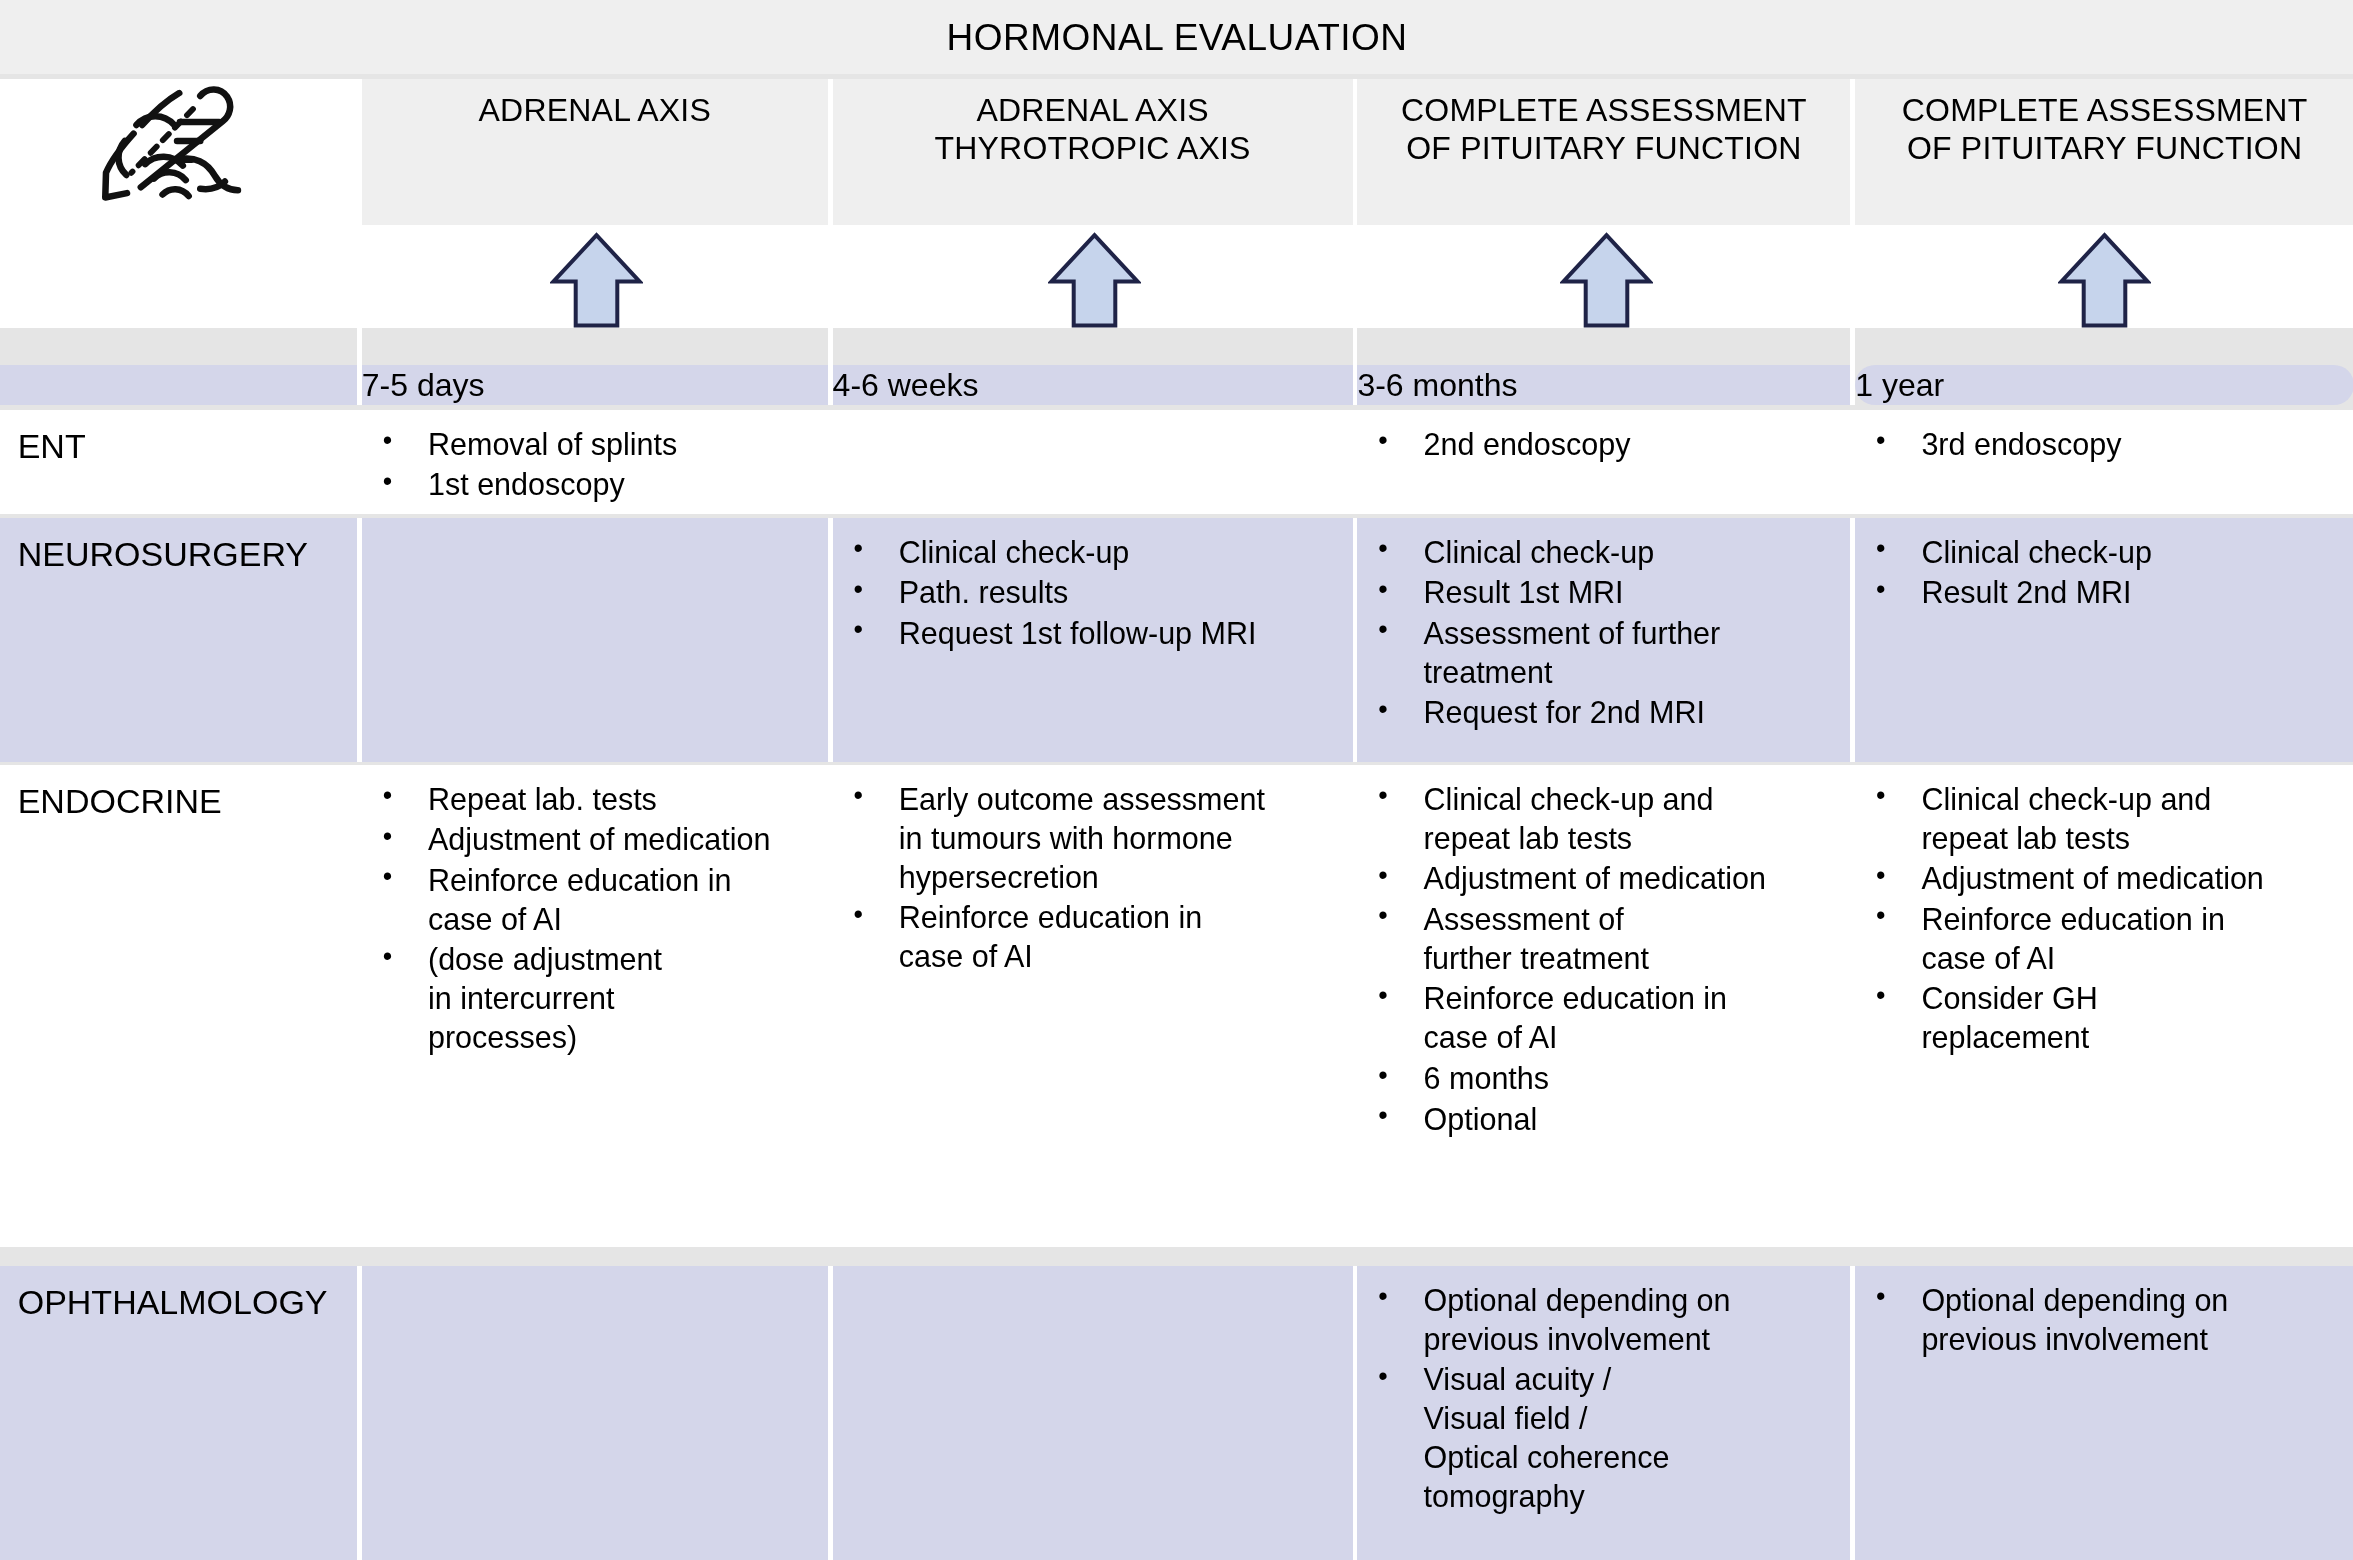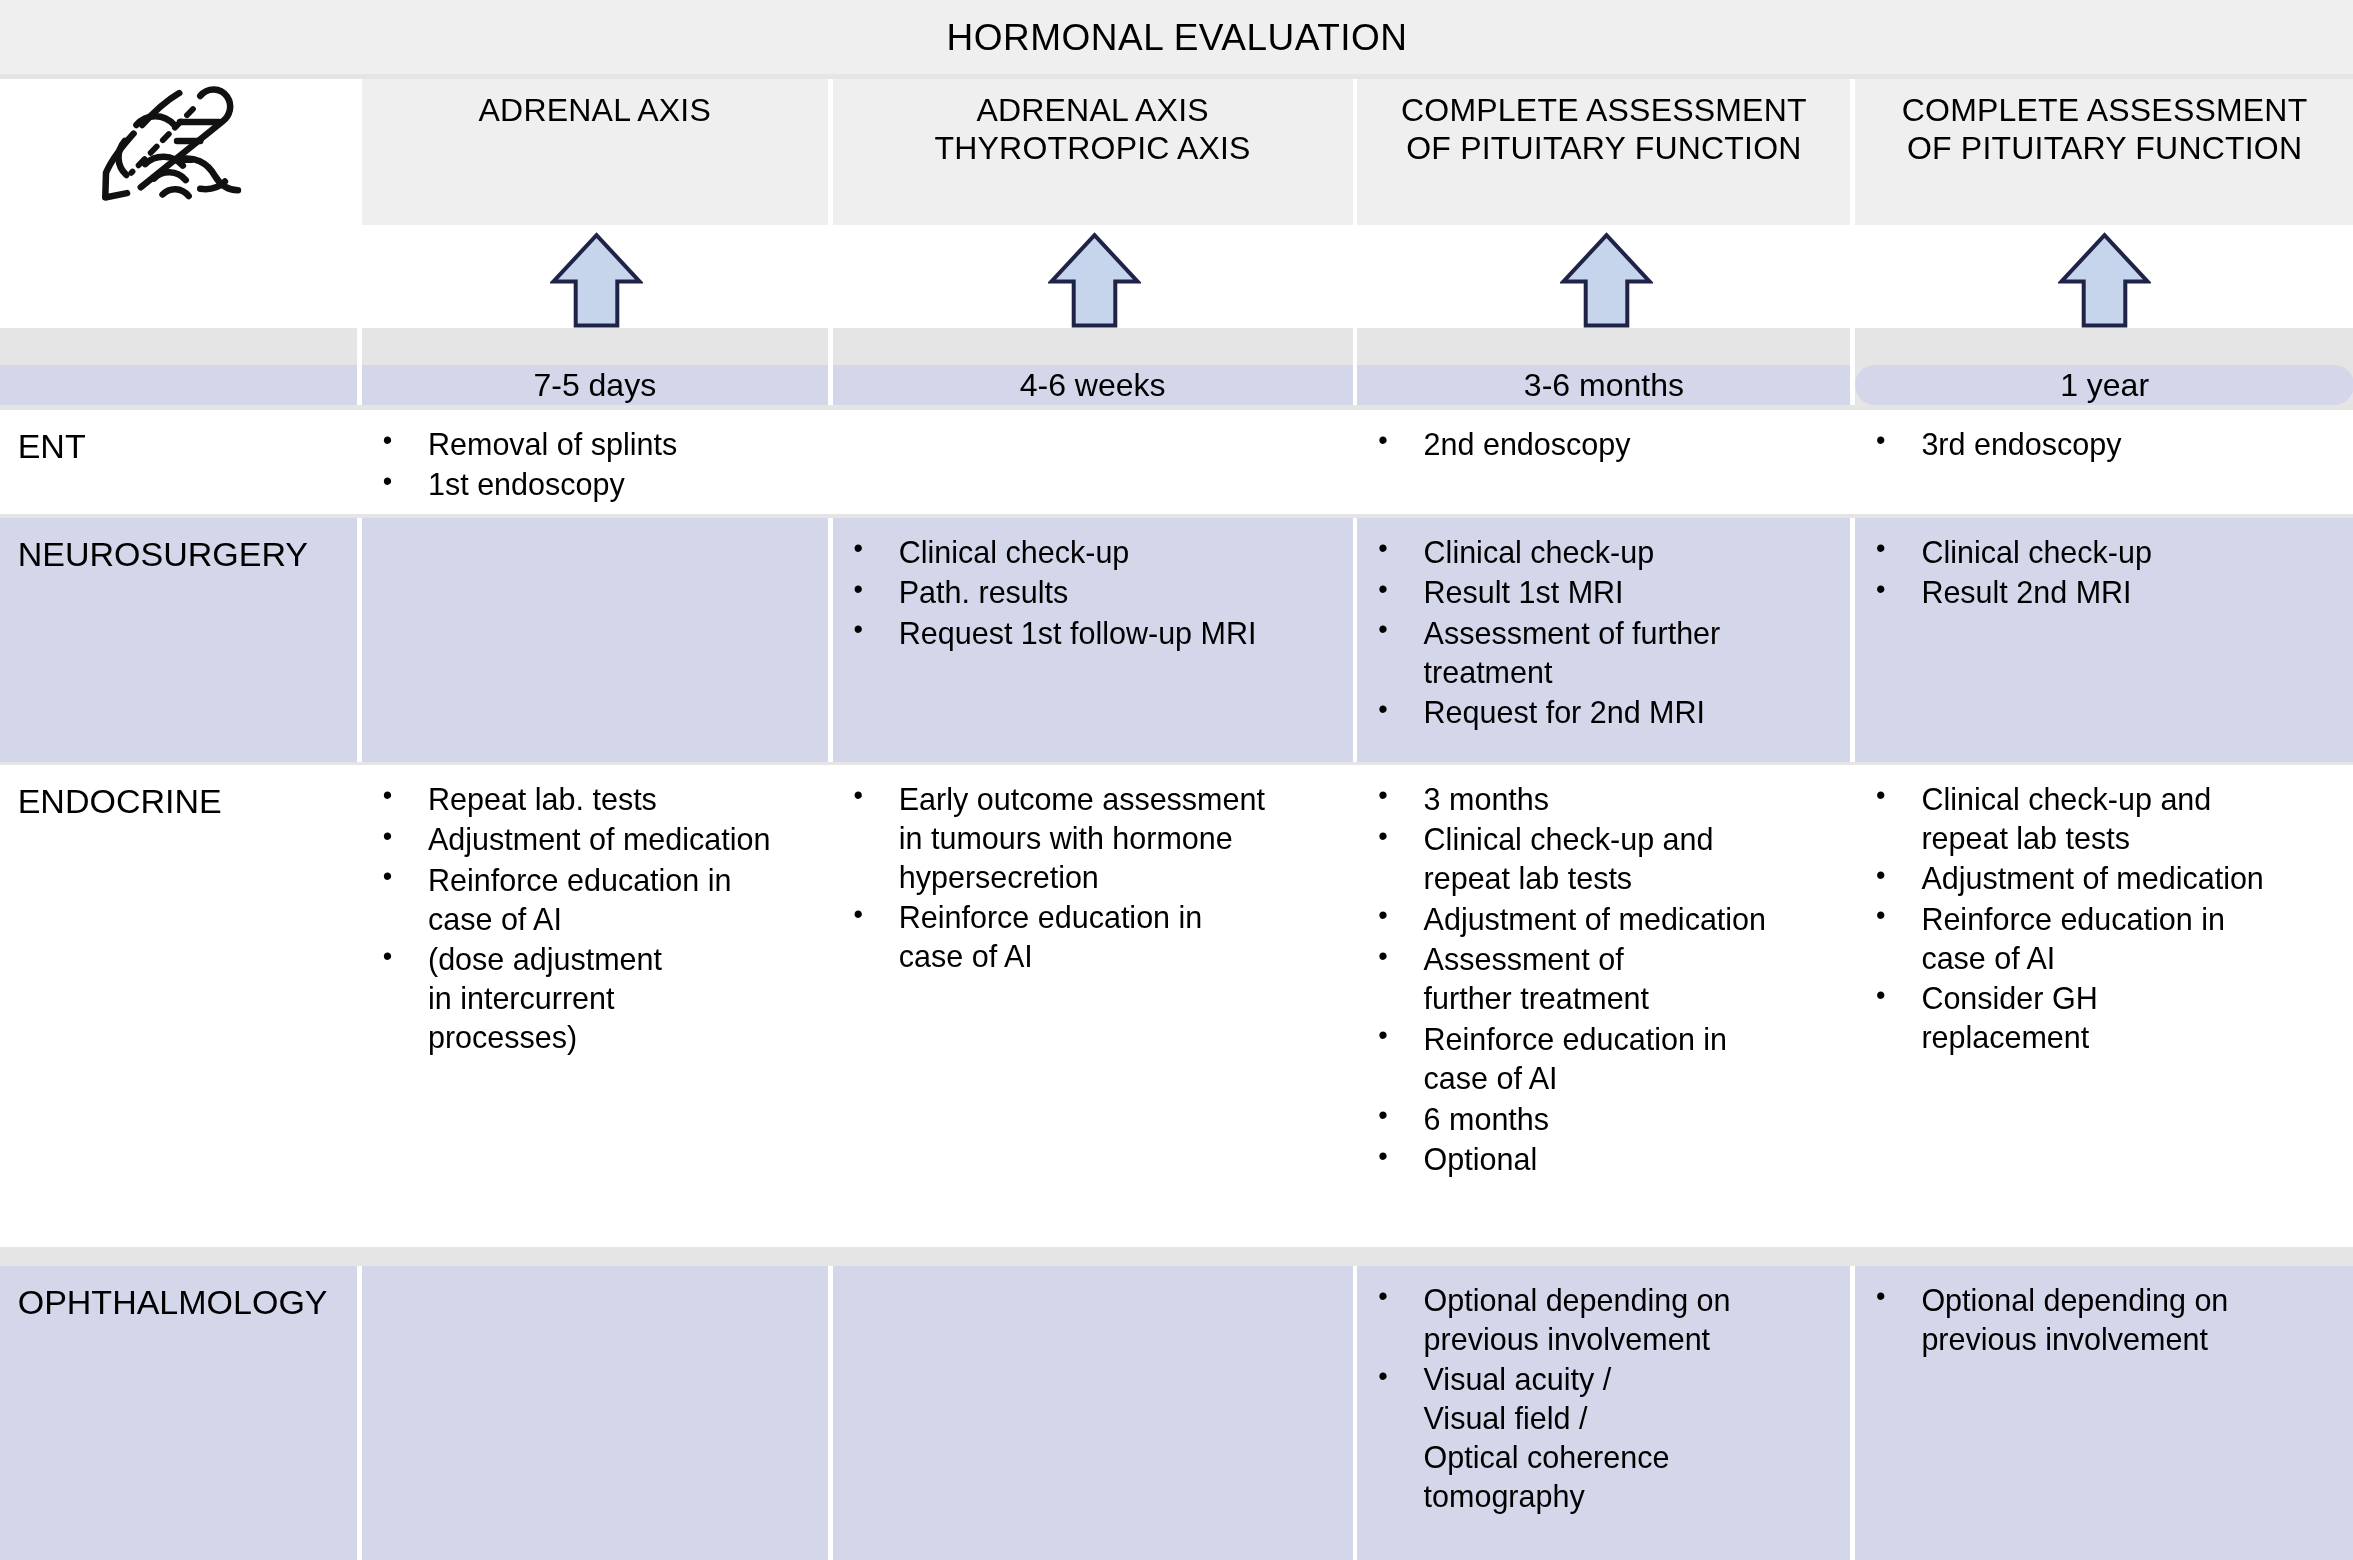--- a/index.html
+++ b/index.html
@@ -50,21 +50,21 @@
   .arrow-cell { display: flex; align-items: flex-end; justify-content: center; }
   .arrow-cell svg { display: block; }
 
   
   .time-row {
     position: absolute; left: 0; top: 325px; width: 2354px; height: 80px;
     display: flex;
   }
   .time-cell {
     background: #d4d6ea;
-    display: flex; align-items: center; justify-content: center; margin-top: 40px;
+    display: flex; align-items: center;  margin-top: 40px;
   }
   .time-cell .time-text { font-size: 32px; color: #000; }
   .row-gap { width: 4.8px; background: #ffffff; flex: 0 0 4.8px; }
 
   
   .data-row { position: absolute; left: 0; width: 2354px; display: flex; }
   .dr-cell { display: flex; align-items: flex-start; }
   .dr-cell.label-cell { padding: 17.7px 0 0 17.7px; }
   .dr-cell.list-cell  { padding: 14.5px 14.5px 0 3.2px; }
 
@@ -282,21 +282,20 @@
           <li>Early outcome assessment
  in tumours with hormone
 hypersecretion</li>
           <li>Reinforce education in
 case of AI</li>
         </ul>
     </div>
     <div class="row-gap"></div>
     <div class="dr-cell list-cell" style="flex:0 0 493px;">
       <ul class="items">
-          <li>3 months</li>
           <li>Clinical check-up and
 repeat lab tests</li>
           <li>Adjustment of medication</li>
           <li>Assessment of
 further treatment</li>
           <li>Reinforce education in
 case of AI</li>
           <li>6 months</li>
           <li>Optional</li>
         </ul>

